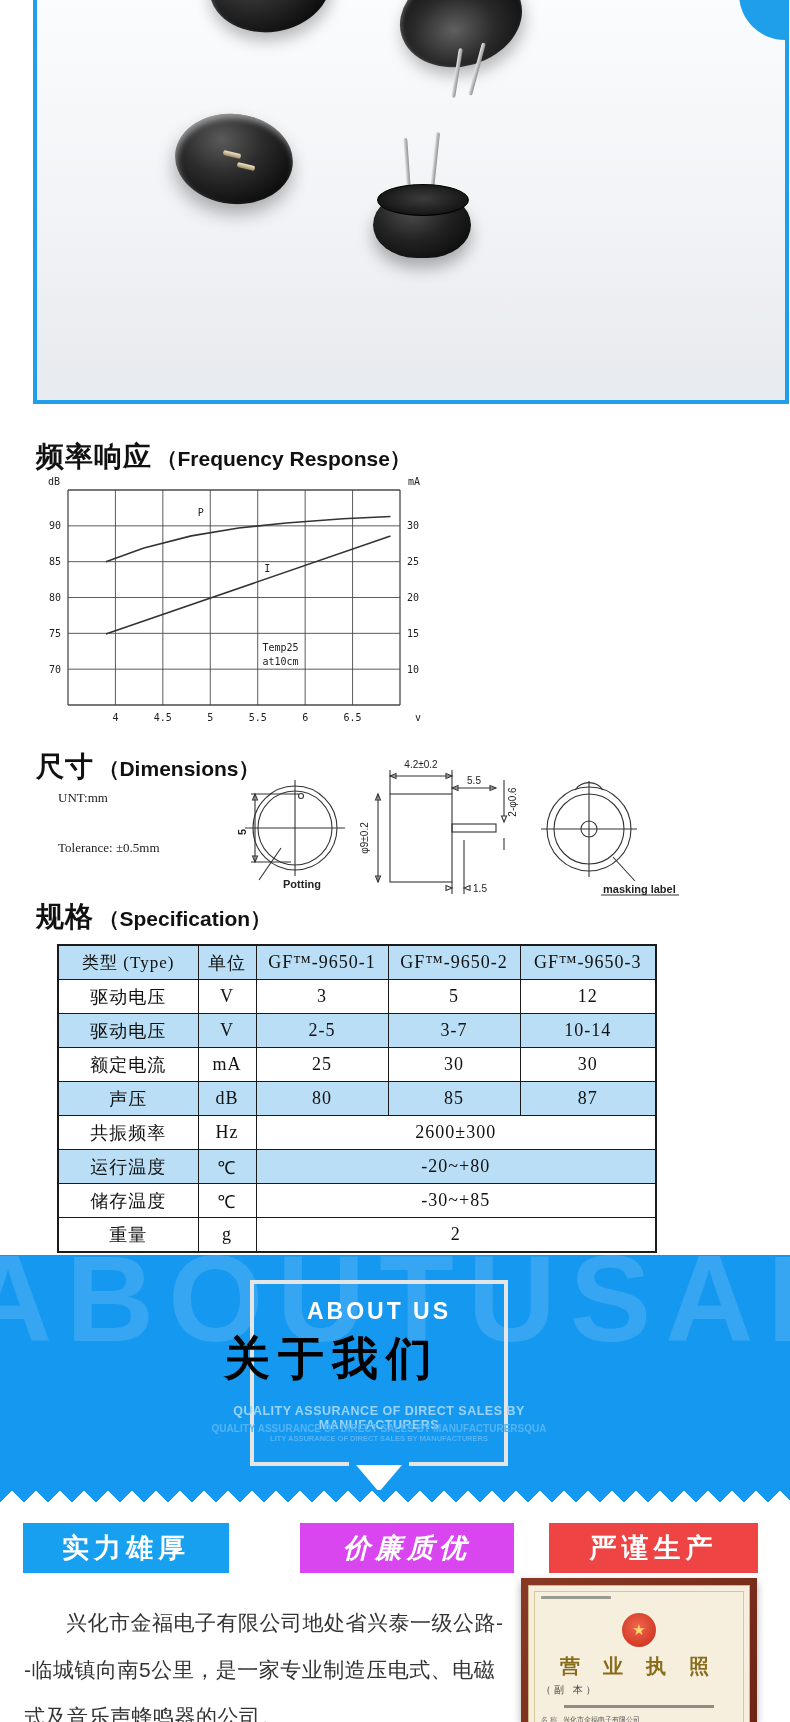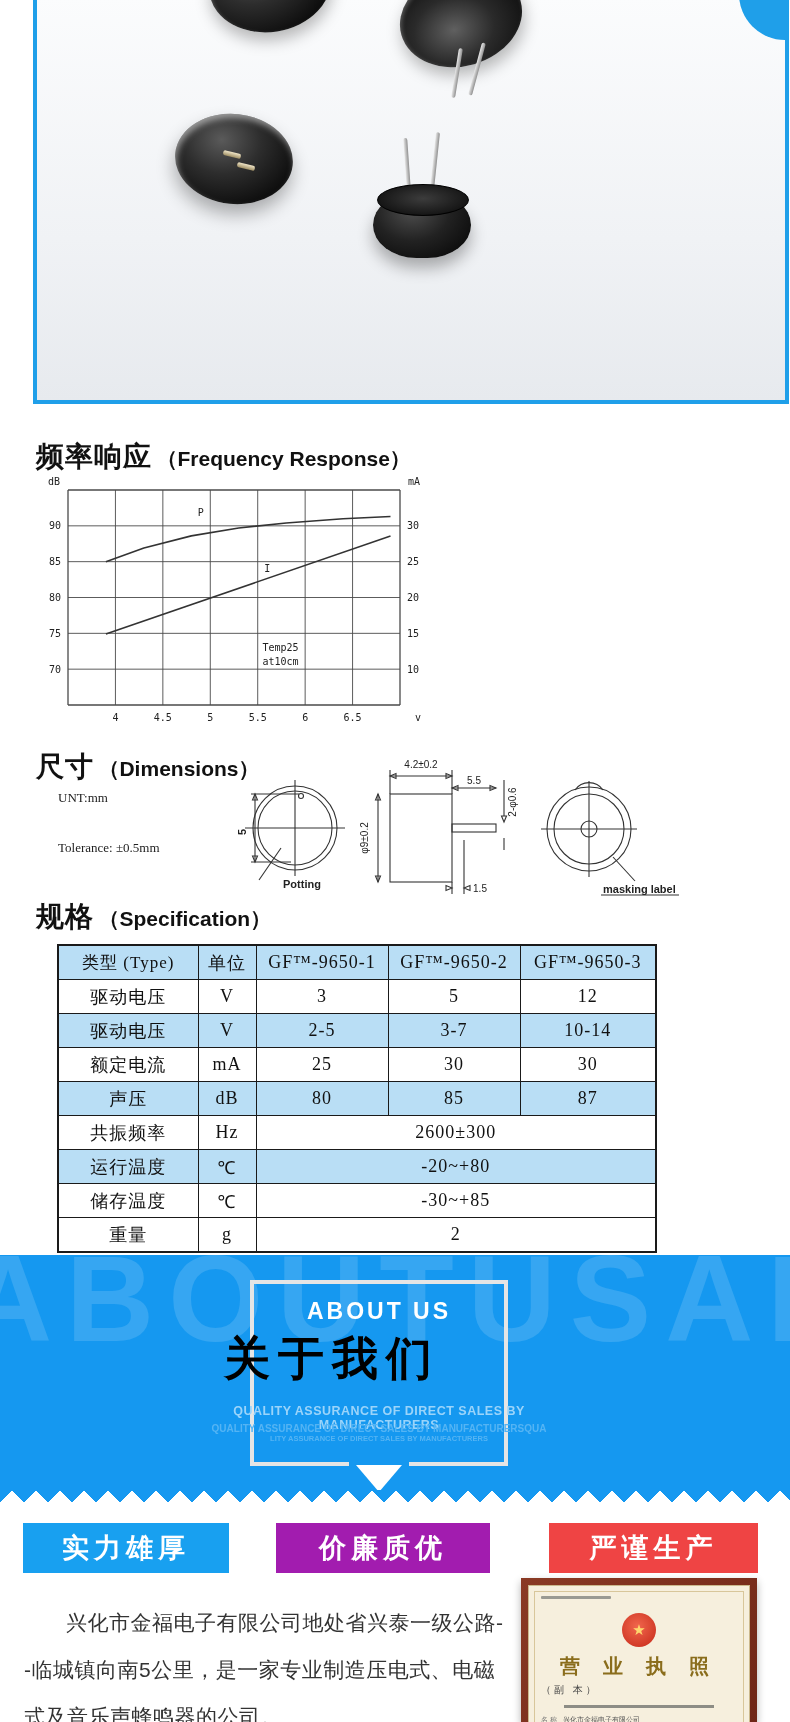--- a/index.html
+++ b/index.html
@@ -77,21 +77,21 @@
   .tri{position:absolute;left:50%;bottom:-30px;transform:translateX(-50%);width:0;height:0;
     border-left:23px solid transparent;border-right:23px solid transparent;border-top:27px solid #fff;}
   .banner-saw{position:absolute;left:0;bottom:-12px;width:100%;height:12px;
     background-image:linear-gradient(-135deg,#1598f0 9px,transparent 0),linear-gradient(135deg,#1598f0 9px,transparent 0);
     background-size:24px 12px;background-repeat:repeat-x;}
 
   
   .feature{position:absolute;top:1523px;height:50px;display:flex;align-items:center;justify-content:center;
     color:#fff;font-size:27px;font-weight:bold;letter-spacing:5px;}
   .f1{left:23px;width:206px;background:#18a0f0;}
-  .f2{left:276px;width:214px;background:#a21caf;}
+  .f2{left:300px;width:214px;background:#d946ef;font-style:italic;}
   .f3{left:549px;width:209px;background:#ef4444;}
 
   
   .company-para{position:absolute;left:24px;top:1578px;width:482px;font-size:21px;line-height:47px;
     color:#333;text-indent:2em;letter-spacing:0.5px;}
 
   
   .license{position:absolute;left:521px;top:1578px;width:236px;height:144px;overflow:hidden;
     background:linear-gradient(135deg,#8a3a24,#6e2516);padding:7px;box-sizing:border-box;
     box-shadow:0 4px 8px rgba(0,0,0,.3);}

